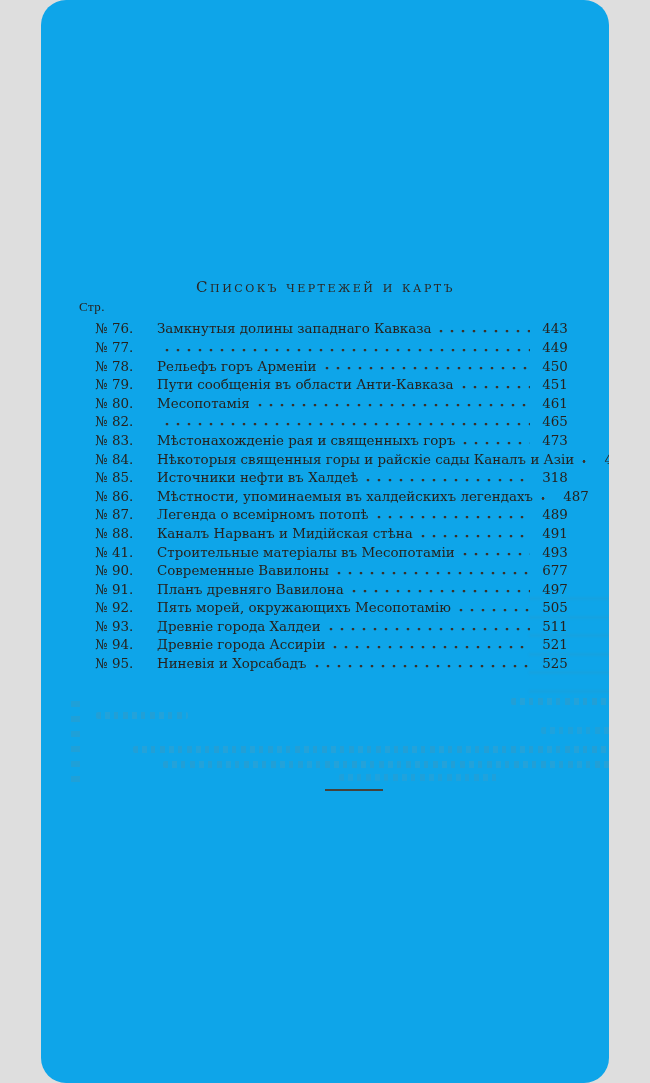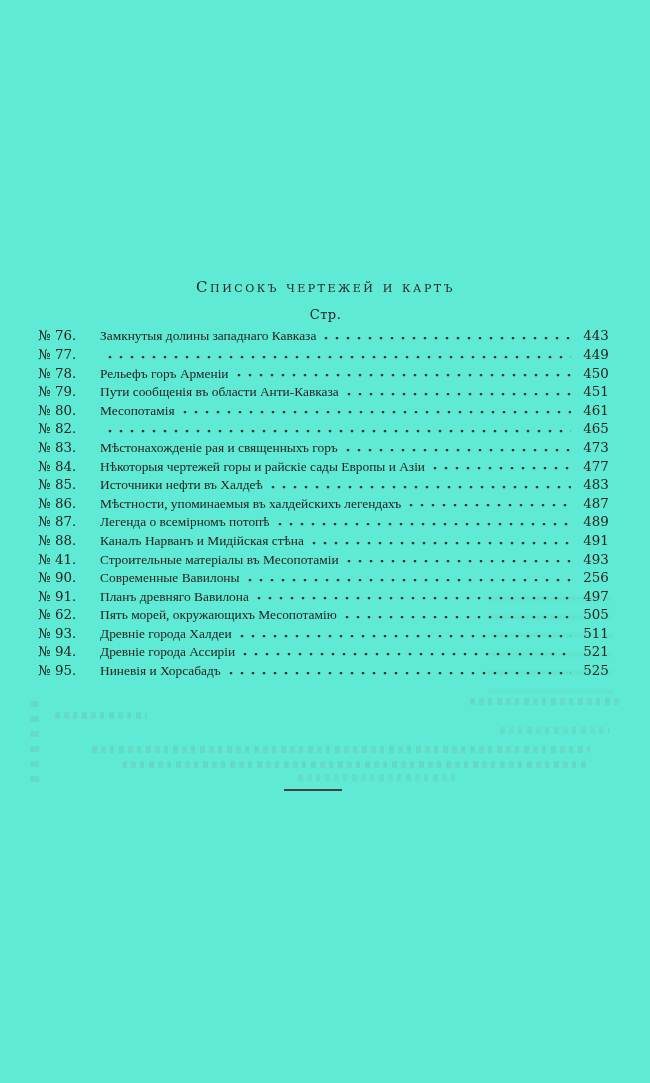--- a/index.html
+++ b/index.html
@@ -1,58 +1,60 @@
 <!DOCTYPE html>
 <html><head>
 <meta charset="utf-8">
 <style>
   * { margin: 0; padding: 0; box-sizing: border-box; }
   html, body { background: #dedede; }
   body { font-family: "DejaVu Serif", "Liberation Serif", serif; }
 
   .page {
     position: relative;
-    width: 650px;
+    width: 568px;
     height: 1083px;
     margin: 0 auto;
-    background: #5eead4;
+    background: #0ea5e9;
     color: #26221e;
     overflow: hidden;
+    border-radius: 25px;
   }
 
   .content { padding: 278px 37px 0 38px; }
 
   .heading {
     text-align: center;
     font-size: 15px;
     font-weight: normal;
     font-variant: small-caps;
     letter-spacing: 2.5px;
     color: #2b2622;
   }
 
   .str-label {
-    text-align: center;
+    text-align: left;
     font-size: 13px;
-    margin-top: 11px;
+    margin-top: 3px;
     letter-spacing: 0.5px;
-  }
-
-  .toc { margin-top: 5px; }
+    font-family: Liberation Serif, serif;
+  }
+
+  .toc { margin-top: 5px; margin-left: 16px; }
 
   .row {
     display: flex;
     align-items: baseline;
     height: 18.6px;
     line-height: 18.6px;
     font-size: 13.4px;
     white-space: nowrap;
   }
   .num { flex: 0 0 62px; }
-  .title { flex: 0 0 auto; font-family: Liberation Serif, serif; }
+  .title { flex: 0 0 auto; }
   .leader {
     flex: 1 1 auto;
     height: 1em;
     margin: 0 8px 0 8px;
     min-width: 10px;
     background-image: radial-gradient(circle at 2px calc(100% - 2px), #38322c 1.15px, rgba(0,0,0,0) 1.7px);
     background-size: 11px 1em;
     background-repeat: repeat-x;
   }
   .pg { flex: 0 0 34px; text-align: center; }
@@ -142,30 +144,30 @@
 
   <div class="row">
     <span class="num">№ 83.</span>
     <span class="title">Мѣстонахожденіе рая и священныхъ горъ</span>
     <span class="leader"></span>
     <span class="pg">473</span>
   </div>
 
   <div class="row">
     <span class="num">№ 84.</span>
-    <span class="title">Нѣкоторыя чертежей горы и райскіе сады Европы и Азіи</span>
+    <span class="title">Нѣкоторыя священныя горы и райскіе сады Каналъ и Азіи</span>
     <span class="leader"></span>
     <span class="pg">477</span>
   </div>
 
   <div class="row">
     <span class="num">№ 85.</span>
     <span class="title">Источники нефти въ Халдеѣ</span>
     <span class="leader"></span>
-    <span class="pg">483</span>
+    <span class="pg">318</span>
   </div>
 
   <div class="row">
     <span class="num">№ 86.</span>
     <span class="title">Мѣстности, упоминаемыя въ халдейскихъ легендахъ</span>
     <span class="leader"></span>
     <span class="pg">487</span>
   </div>
 
   <div class="row">
@@ -186,32 +188,32 @@
     <span class="num">№ 41.</span>
     <span class="title">Строительные матеріалы въ Месопотаміи</span>
     <span class="leader"></span>
     <span class="pg">493</span>
   </div>
 
   <div class="row">
     <span class="num">№ 90.</span>
     <span class="title">Современные Вавилоны</span>
     <span class="leader"></span>
-    <span class="pg">256</span>
+    <span class="pg">677</span>
   </div>
 
   <div class="row">
     <span class="num">№ 91.</span>
     <span class="title">Планъ древняго Вавилона</span>
     <span class="leader"></span>
     <span class="pg">497</span>
   </div>
 
   <div class="row">
-    <span class="num">№ 62.</span>
+    <span class="num">№ 92.</span>
     <span class="title">Пять морей, окружающихъ Месопотамію</span>
     <span class="leader"></span>
     <span class="pg">505</span>
   </div>
 
   <div class="row">
     <span class="num">№ 93.</span>
     <span class="title">Древніе города Халдеи</span>
     <span class="leader"></span>
     <span class="pg">511</span>

